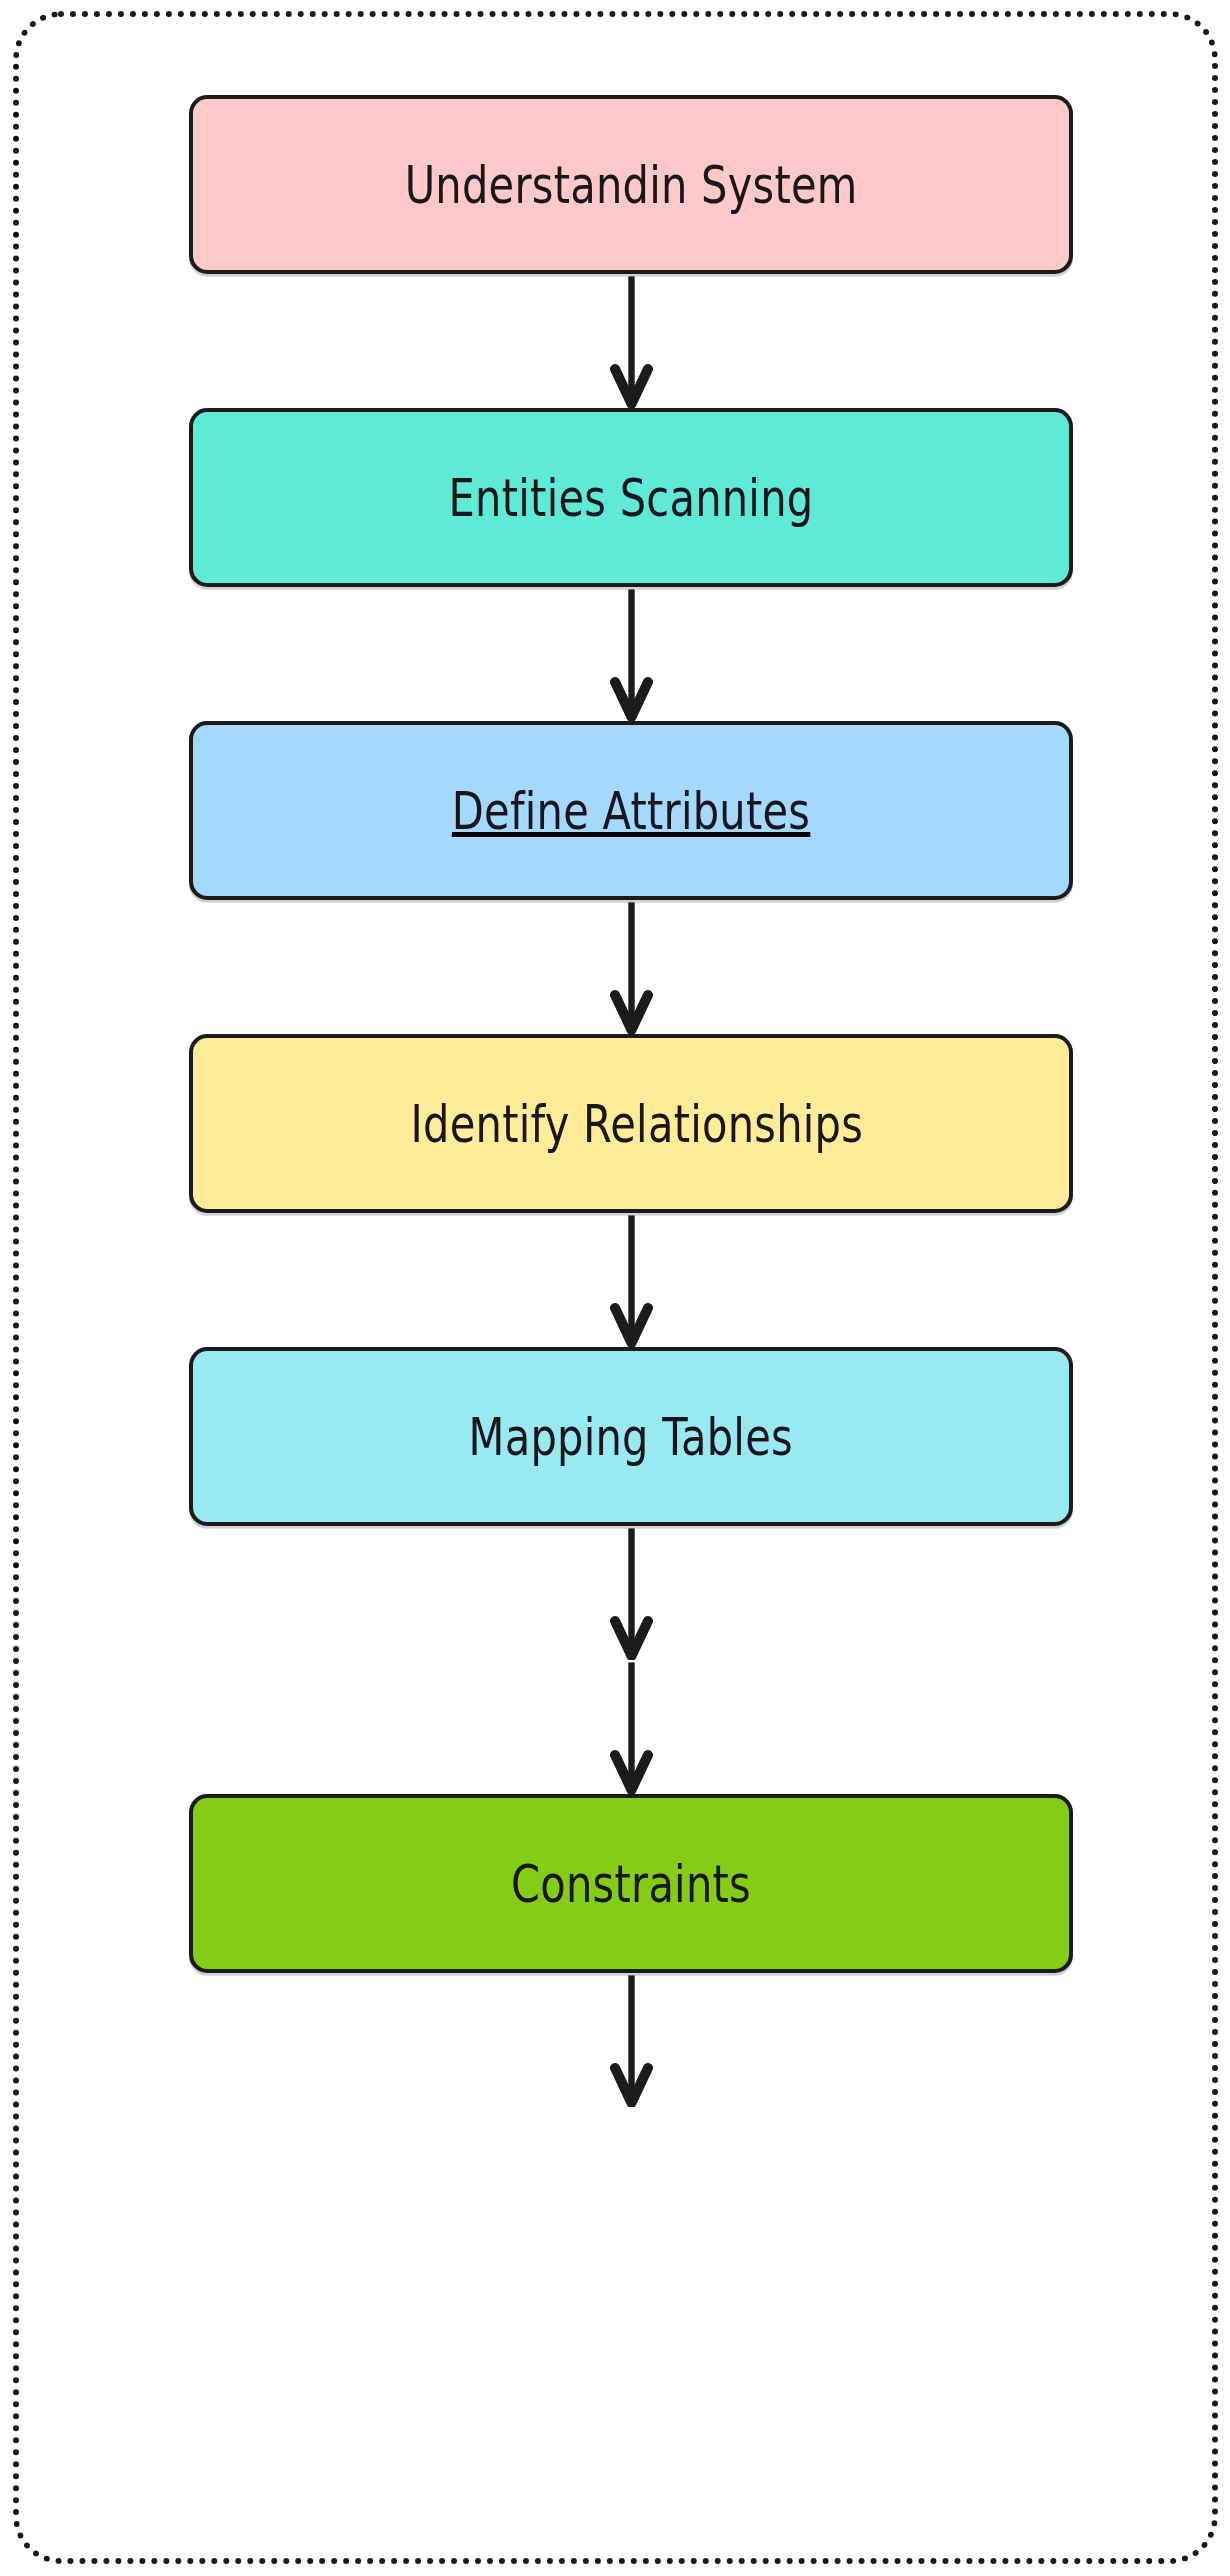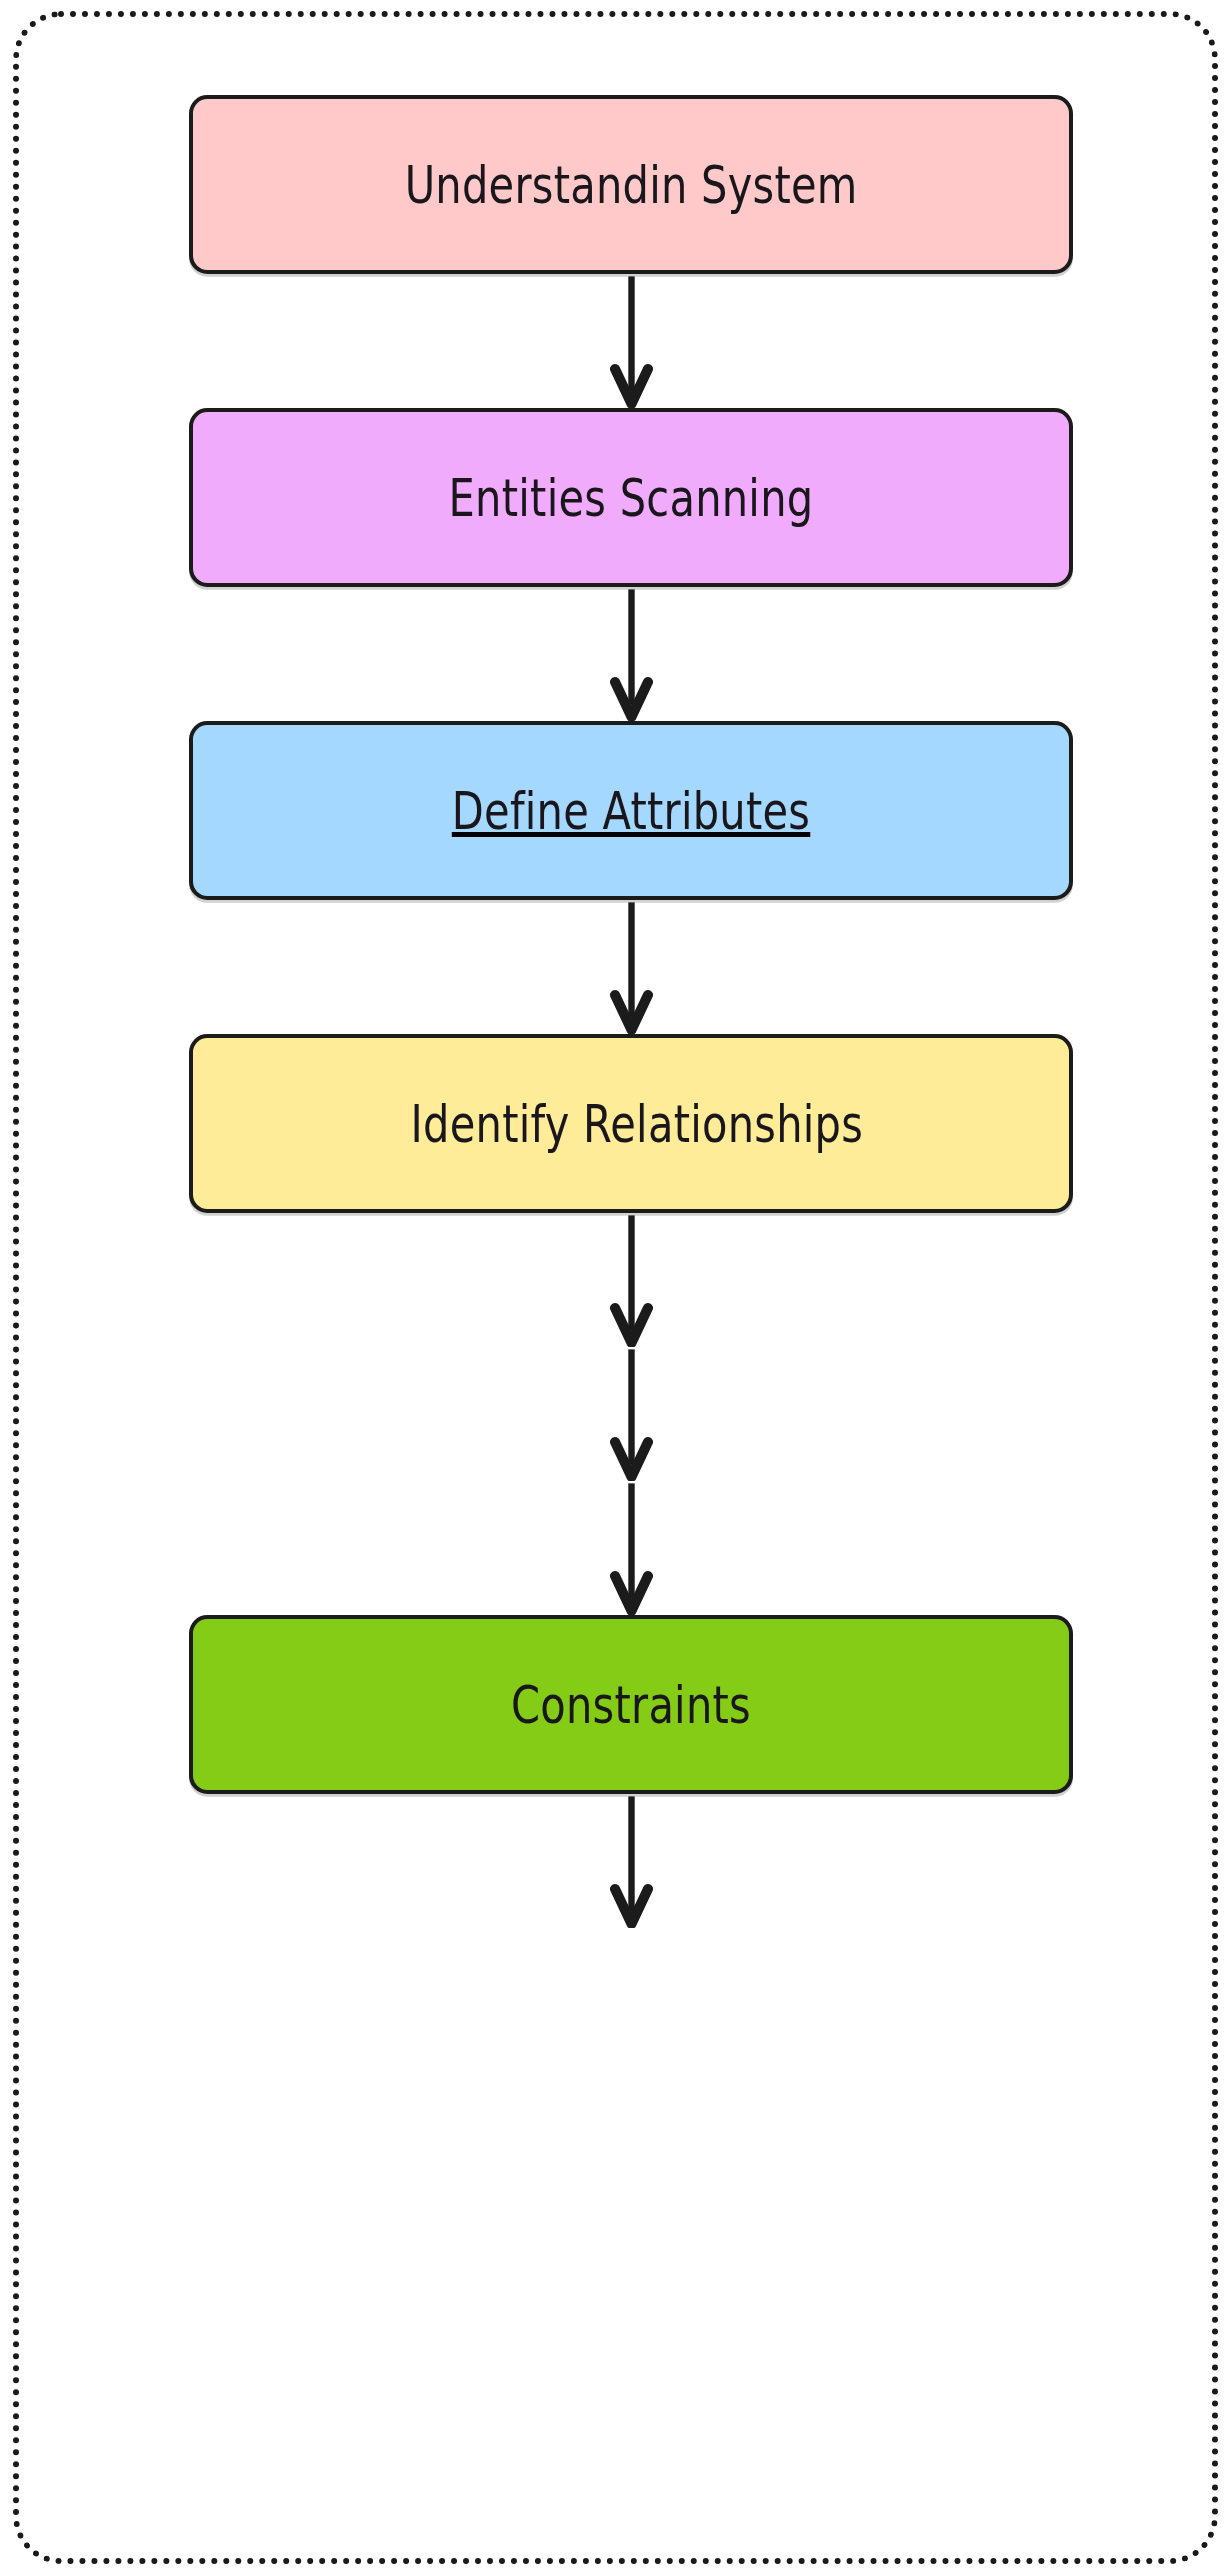--- a/index.html
+++ b/index.html
@@ -96,21 +96,21 @@
           <div class="flow-node-label" style="color: rgb(25, 23, 28);">Understandin System</div>
         </div>
       </div>
       <div class="flow-connector">
         <svg width="55" height="134" viewBox="0 0 60 145">
           <line x1="30" y1="2" x2="30" y2="128" stroke="#1b1b1b" stroke-width="7"></line>
           <path d="M 12 103 L 30 141 L 48 103" fill="none" stroke="#1b1b1b" stroke-width="11" stroke-linecap="round" stroke-linejoin="round"></path>
         </svg>
       </div>
       <div class="flow-step">
-        <div class="flow-node" style="background: #f0abfc; border-color: rgb(27, 27, 27);">
+        <div class="flow-node" style="background: #5eead4; border-color: rgb(27, 27, 27);">
           <div class="flow-node-label" style="color: rgb(25, 23, 28);">Entities Scanning</div>
         </div>
       </div>
       <div class="flow-connector">
         <svg width="55" height="134" viewBox="0 0 60 145">
           <line x1="30" y1="2" x2="30" y2="128" stroke="#1b1b1b" stroke-width="7"></line>
           <path d="M 12 103 L 30 141 L 48 103" fill="none" stroke="#1b1b1b" stroke-width="11" stroke-linecap="round" stroke-linejoin="round"></path>
         </svg>
       </div>
       <div class="flow-step">
@@ -128,20 +128,25 @@
         <div class="flow-node" style="background: rgb(255, 236, 153); border-color: rgb(27, 27, 27); padding-left: 12px;">
           <div class="flow-node-label" style="color: rgb(25, 23, 28);">Identify Relationships</div>
         </div>
       </div>
       <div class="flow-connector">
         <svg width="55" height="134" viewBox="0 0 60 145">
           <line x1="30" y1="2" x2="30" y2="128" stroke="#1b1b1b" stroke-width="7"></line>
           <path d="M 12 103 L 30 141 L 48 103" fill="none" stroke="#1b1b1b" stroke-width="11" stroke-linecap="round" stroke-linejoin="round"></path>
         </svg>
       </div>
+      <div class="flow-step">
+        <div class="flow-node" style="background: rgb(153, 233, 242); border-color: rgb(27, 27, 27);">
+          <div class="flow-node-label" style="color: rgb(25, 23, 28);">Mapping Tables</div>
+        </div>
+      </div>
       <div class="flow-connector">
         <svg width="55" height="134" viewBox="0 0 60 145">
           <line x1="30" y1="2" x2="30" y2="128" stroke="#1b1b1b" stroke-width="7"></line>
           <path d="M 12 103 L 30 141 L 48 103" fill="none" stroke="#1b1b1b" stroke-width="11" stroke-linecap="round" stroke-linejoin="round"></path>
         </svg>
       </div>
       <div class="flow-connector">
         <svg width="55" height="134" viewBox="0 0 60 145">
           <line x1="30" y1="2" x2="30" y2="128" stroke="#1b1b1b" stroke-width="7"></line>
           <path d="M 12 103 L 30 141 L 48 103" fill="none" stroke="#1b1b1b" stroke-width="11" stroke-linecap="round" stroke-linejoin="round"></path>

